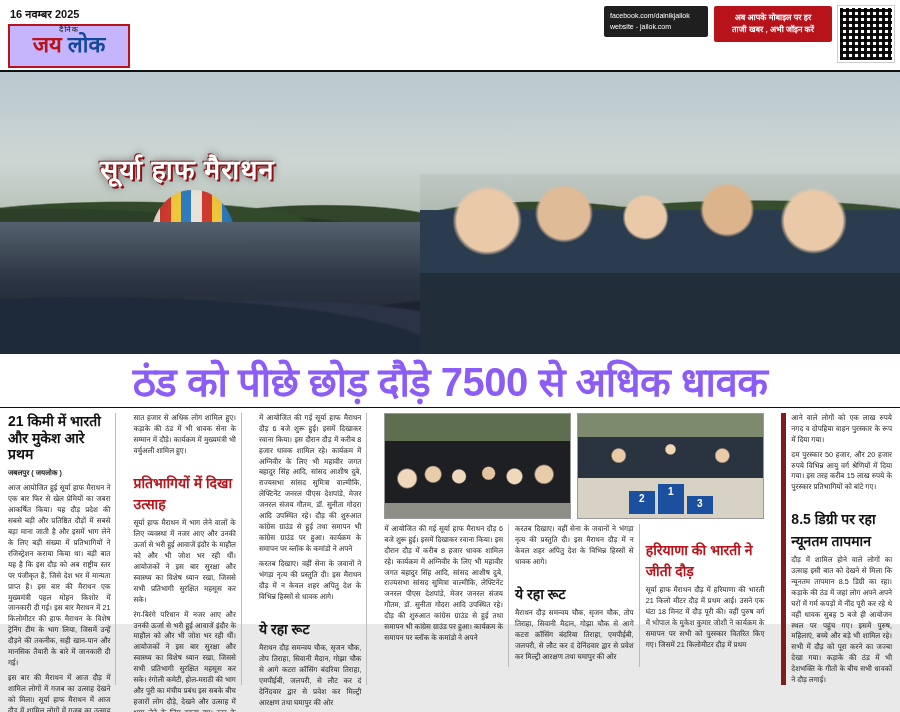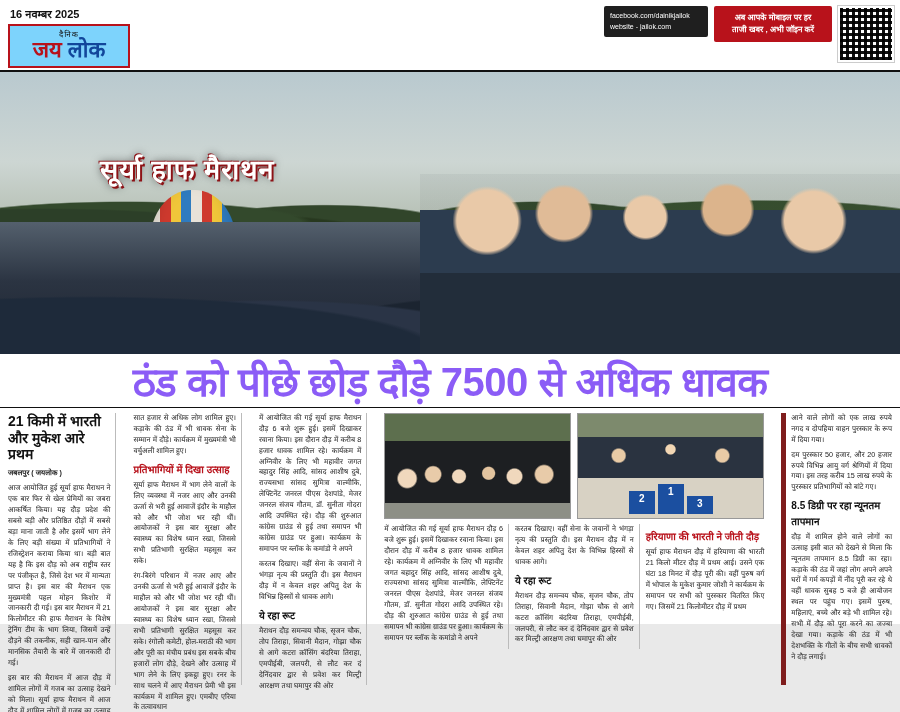--- a/index.html
+++ b/index.html
@@ -25,22 +25,22 @@
   }
   .date{
     position:absolute;left:10px;top:6px;
     font-size:11px;font-weight:bold;color:#111;
   }
   .logo{
     position:absolute;left:8px;top:24px;
     width:122px;height:44px;
     border:2px solid #b8121b;
     box-sizing:border-box;
-    background:#7dd3fc;
-    display:flex;flex-direction:column;align-items:center;justify-content:center;
+    background:#c4b5fd;
+    display:flex;flex-direction:column;align-items:center;
     line-height:1;
   }
   .logo .small{font-size:8px;color:#111;letter-spacing:1px;}
   .logo .big{font-size:22px;font-weight:bold;color:#b8121b;}
   .logo .big .blue{color:#12479b;}
 
   .mast-right{
     position:absolute;right:6px;top:6px;
     display:flex;align-items:flex-start;gap:6px;
   }
@@ -167,22 +167,22 @@
   .c-mid{width:380px;}
   .c5{width:122px;padding-left:5px;border-left:5px solid #7f1d1d;}
 
   .subhead{
     font-size:14px;font-weight:bold;color:#111;
     line-height:1.2;margin:0 0 5px 0;
     text-align:left;
   }
   .place{font-weight:bold;}
   .minihead{
-    font-size:10px;font-weight:bold;color:#b8121b;
-    margin:5px 0 3px 0;text-align:left;
+    font-size:14px;font-weight:bold;color:#b8121b;
+    margin:16px 0 3px 0;text-align:left;
   }
   .minihead.dark{color:#111;}
   .p{margin:0 0 4px 0;}
 
   
   .photos{display:flex;gap:6px;margin-bottom:5px;}
   .photo{
     width:186px;height:104px;
     position:relative;overflow:hidden;
     background:#3a4a3a;border:1px solid #999;

